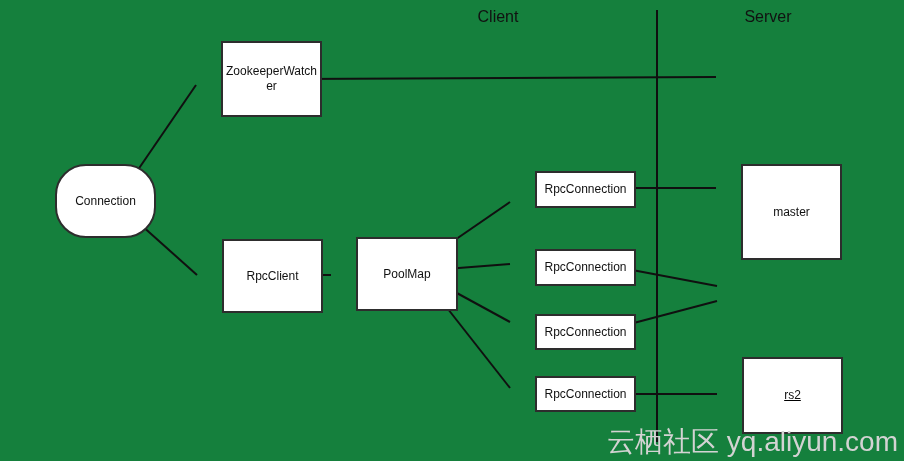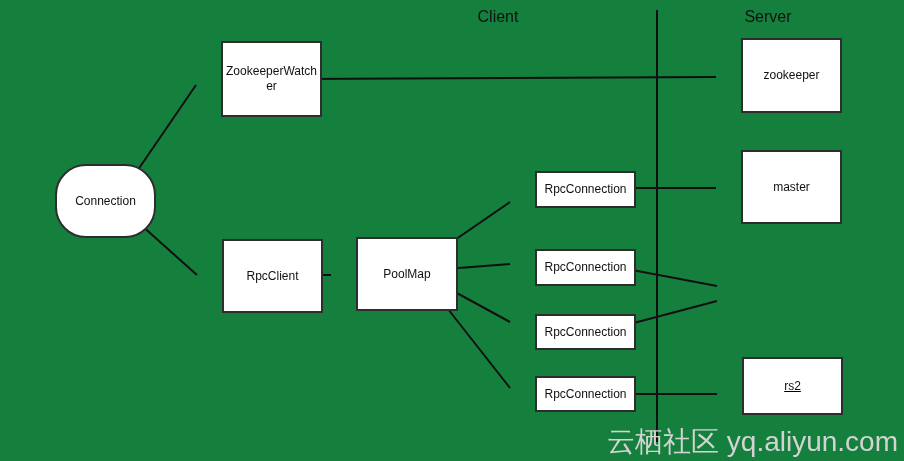--- a/index.html
+++ b/index.html
@@ -104,25 +104,22 @@
   </div>
   <div class="node" style="left: 510px; top: 249px; width: 101px; height: 37px;">
     <span class="node-label">RpcConnection</span>
   </div>
   <div class="node" style="left: 510px; top: 314px; width: 101px; height: 36px;">
     <span class="node-label">RpcConnection</span>
   </div>
   <div class="node" style="left: 510px; top: 376px; width: 101px; height: 36px;">
     <span class="node-label">RpcConnection</span>
   </div>
-  <div class="node" style="left: 716px; top: 38px; width: 101px; height: 75px;">
-    <span class="node-label">zookeeper</span>
-  </div>
-  <div class="node" style="left: 716px; top: 150px; width: 101px; height: 74px;">
+  <div class="node" style="left: 716px; top: 164px; width: 101px; height: 96px;">
     <span class="node-label">master</span>
   </div>
-  <div class="node" style="left: 717px; top: 357px; width: 101px; height: 58px; text-decoration: underline;">
+  <div class="node" style="left: 717px; top: 357px; width: 101px; height: 77px; text-decoration: underline;">
     <span class="node-label">rs2</span>
   </div>
 
   <div class="watermark">云栖社区 yq.aliyun.com</div>
 
 </div>
 
 </body></html>

